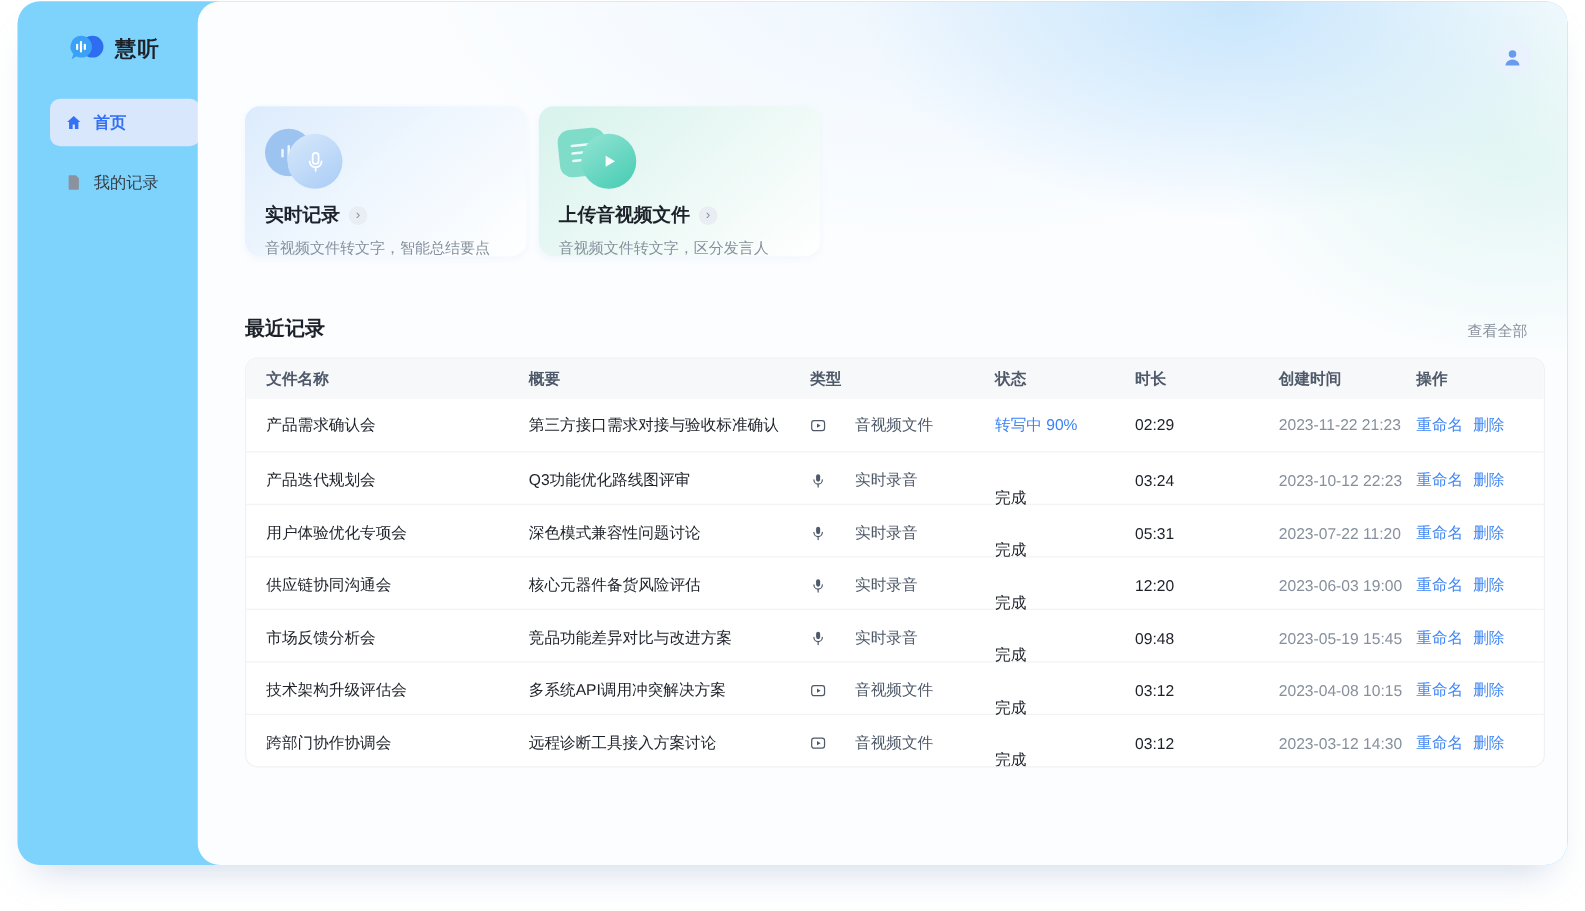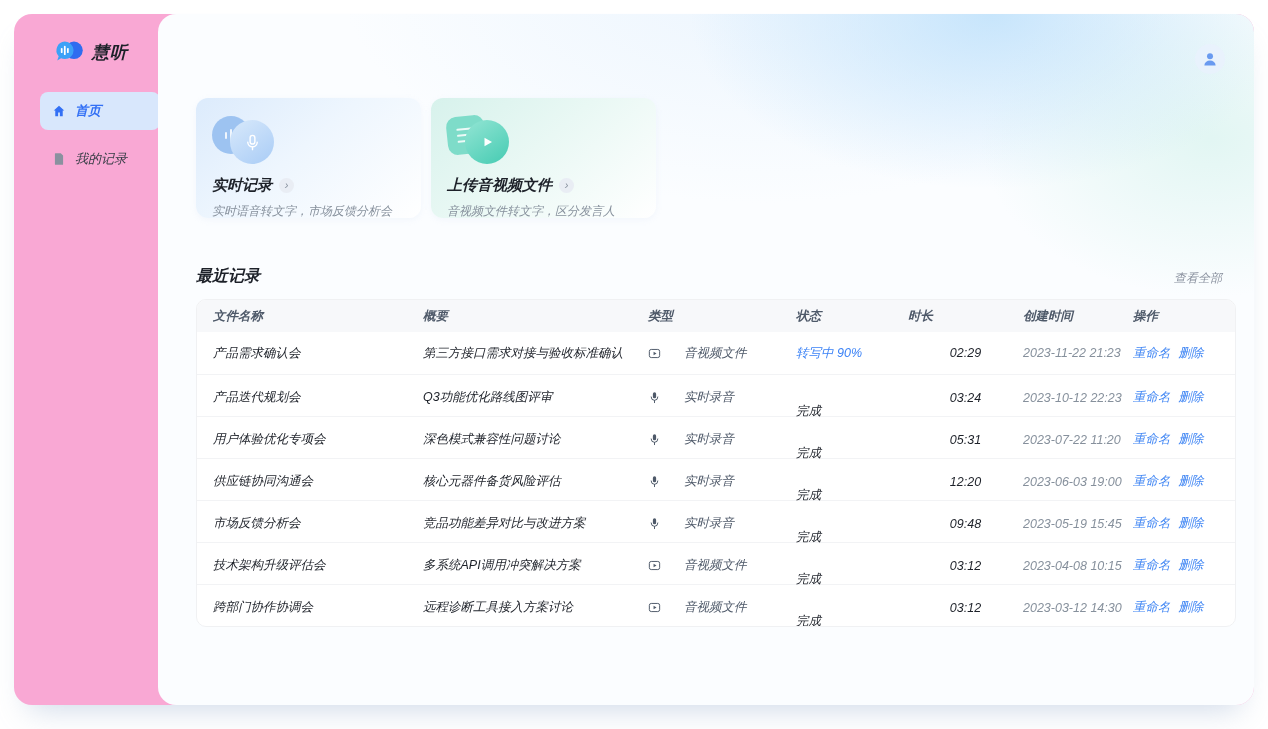--- a/index.html
+++ b/index.html
@@ -1,22 +1,21 @@
 <!DOCTYPE html>
 <html><head>
 <meta charset="utf-8">
 <style>
   * { box-sizing: border-box; margin: 0; padding: 0; }
   body { font-family: "Liberation Sans", sans-serif; }
   .page { position: relative; width: 1268px; height: 729px; background: #ffffff; overflow: hidden; }
   .app {
-    position: absolute; left: 14px; top: 14px; width: 1240px; height: 691px;
-    background: #f9a8d4; border-radius: 18px;
+    position: absolute; left: 14px; top: 1px; width: 1240px; height: 691px;
+    background: #7dd3fc; border-radius: 18px;
     box-shadow: 0 18px 30px -14px rgba(148,170,205,0.45);
-    font-style: italic;
   }
   
   .sidebar { position: absolute; left: 0; top: 0; width: 158px; height: 100%; padding-top: 16px; }
   .logo { display: flex; align-items: center; gap: 8px; padding-left: 40px; height: 44px; }
   .logo-text { font-size: 17px; font-weight: bold; color: #1d2129; letter-spacing: 1px; }
   .nav { margin-top: 18px; padding: 0 12px 0 26px; }
   .nav-item {
     display: flex; align-items: center; gap: 9px; height: 38px; padding: 0 12px;
     border-radius: 8px; margin-bottom: 10px; cursor: pointer;
     font-size: 13px; color: #363c45;
@@ -87,21 +86,21 @@
   .tr { display: grid; grid-template-columns: 210px 225px 148px 112px 115px 110px 1fr; align-items: center; padding: 0 16px; }
   .thead { height: 32px; background: #f7f8fa; }
   .thead .th { font-size: 12.5px; font-weight: bold; color: #4e5969; }
   .row { height: 42px; border-top: 1px solid #f2f3f5; font-size: 12.5px; }
   .row:first-child { border-top: none; }
   .cell-name, .cell-summary { color: #1d2129; }
   .cell-type { display: flex; align-items: center; gap: 23px; color: #4e5969; }
   .cell-type svg { width: 13px; height: 13px; flex: none; }
   .cell-status.done { color: #1d2129; margin-top: 28px; }
   .cell-status.processing { color: #3b82f6; }
-  .cell-duration { color: #1d2129; text-align: center; }
+  .cell-duration { color: #1d2129; }
   .cell-created { color: #86909c; }
   .cell-actions { display: flex; gap: 8px; }
   .cell-actions a { color: #4086f4; cursor: pointer; text-decoration: none; }
 </style>
 </head>
 <body>
 
 <div class="page">
   <div class="app">
 
@@ -167,21 +166,21 @@
                     <rect x="9" y="3" width="6" height="11" rx="3" fill="none" stroke="#ffffff" stroke-width="1.8"></rect>
                     <path d="M6 11.5a6 6 0 0 0 12 0" stroke="#ffffff" stroke-width="1.8" fill="none" stroke-linecap="round"></path>
                     <path d="M12 17.5v3.5" stroke="#ffffff" stroke-width="1.8" stroke-linecap="round"></path>
                   </svg>
                 </span>
               </div>
               <div class="card-titlerow">
                 <span class="card-title">实时记录</span>
                 <span class="chev">›</span>
               </div>
-              <div class="card-sub">实时语音转文字，市场反馈分析会</div>
+              <div class="card-sub">音视频文件转文字，智能总结要点</div>
             </div>
             <div class="card teal">
               <div class="card-iconwrap">
                 <span class="blob-back doc">
                   <span class="doc-lines" style="width:18px">
                     <i style="width:18px"></i>
                     <i style="width:12px"></i>
                     <i style="width:15px"></i>
                   </span>
                 </span>

